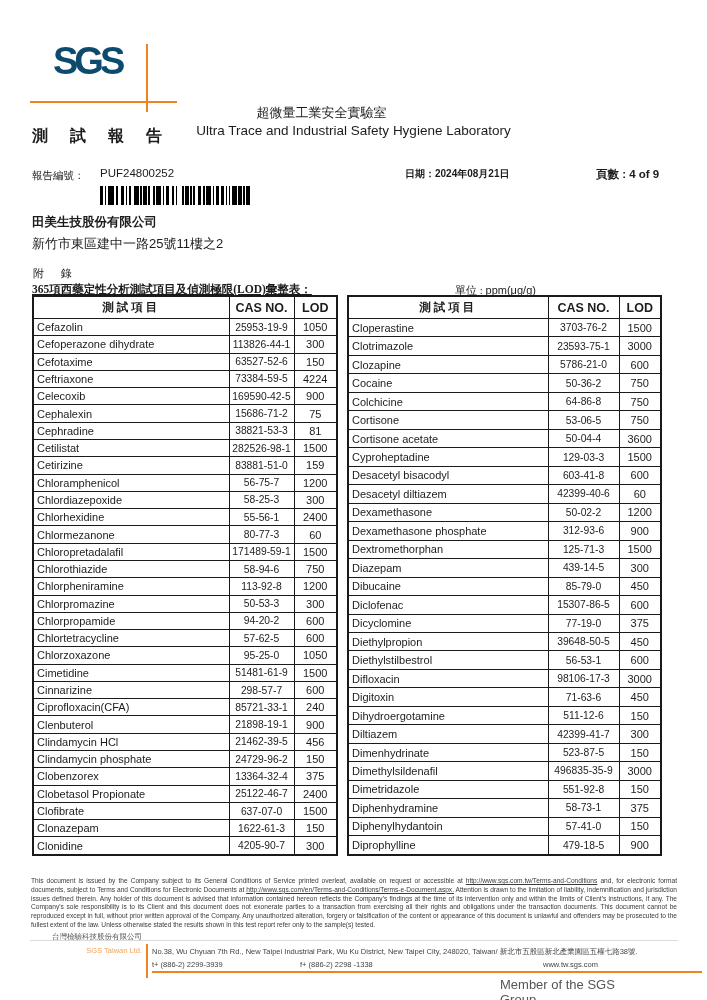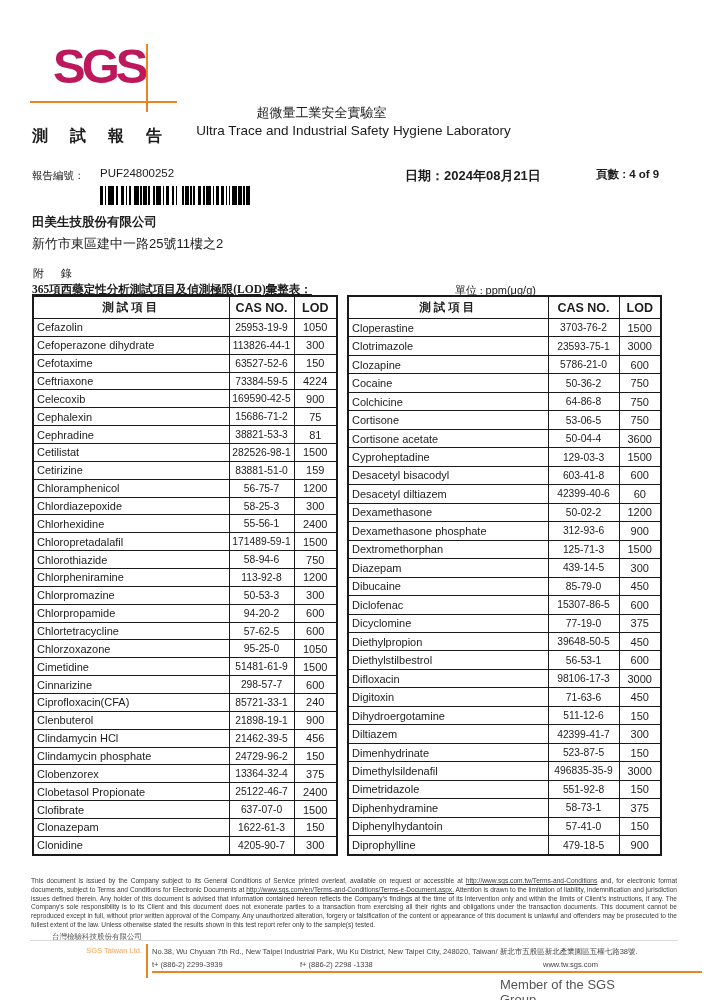--- a/index.html
+++ b/index.html
@@ -1,34 +1,34 @@
 <!DOCTYPE html>
 <html><head>
 <meta charset="utf-8">
 <style>
   html,body{margin:0;padding:0;background:#ffffff;}
   .page{position:relative;width:707px;height:1000px;background:#fff;
         font-family:"Liberation Sans",sans-serif;color:#1c1c1c;overflow:hidden;}
 
   
   .sgs-logo{position:absolute;left:53px;top:42px;font-family:"Liberation Sans",sans-serif;
-            font-weight:bold;font-size:49px;line-height:1;color:#be185d;letter-spacing:-4px;}
+            font-weight:bold;font-size:38px;line-height:1;color:#0c4a6e;letter-spacing:-4px;}
   .logo-vline{position:absolute;left:146px;top:44px;width:2px;height:68px;background:#ee8420;}
   .logo-hline{position:absolute;left:30px;top:101px;width:147px;height:2px;background:#ee8420;}
   .report-type{position:absolute;left:32px;top:126px;font-family:"Liberation Serif",serif;
                font-weight:bold;font-size:16px;letter-spacing:9px;}
   .lab-zh{position:absolute;left:0;top:104px;width:643px;text-align:center;
           font-family:"Liberation Serif",serif;font-size:13px;}
   .lab-en{position:absolute;left:0;top:123px;width:707px;text-align:center;font-size:13.5px;}
 
   
   .meta-label{font-family:"Liberation Serif",serif;font-size:10.5px;}
   .report-no-label{position:absolute;left:32px;top:169px;}
   .report-no{position:absolute;left:100px;top:167px;font-size:11.5px;}
-  .date-row{position:absolute;left:405px;top:167px;font-size:13px;font-weight:bold;}
+  .date-row{position:absolute;left:405px;top:167px;font-size:10px;font-weight:bold;}
   .page-row{position:absolute;left:596px;top:167px;font-size:11.5px;font-weight:bold;}
   .barcode{position:absolute;left:100px;top:186px;height:19px;display:flex;}
   .barcode div{height:100%;}
 
   .client-name{position:absolute;left:32px;top:214px;font-size:12.5px;font-weight:bold;}
   .client-address{position:absolute;left:32px;top:235px;font-size:13px;}
 
   
   .appendix-label{position:absolute;left:33px;top:266px;font-family:"Liberation Serif",serif;
                   font-size:11px;letter-spacing:7px;}
@@ -229,20 +229,25 @@
           <td class="name">Chlordiazepoxide</td>
           <td class="cas">58-25-3</td>
           <td class="lod">300</td>
         </tr>
         <tr>
           <td class="name">Chlorhexidine</td>
           <td class="cas">55-56-1</td>
           <td class="lod">2400</td>
         </tr>
         <tr>
+          <td class="name">Chlormezanone</td>
+          <td class="cas">80-77-3</td>
+          <td class="lod">60</td>
+        </tr>
+        <tr>
           <td class="name">Chloropretadalafil</td>
           <td class="cas">171489-59-1</td>
           <td class="lod">1500</td>
         </tr>
         <tr>
           <td class="name">Chlorothiazide</td>
           <td class="cas">58-94-6</td>
           <td class="lod">750</td>
         </tr>
         <tr>

